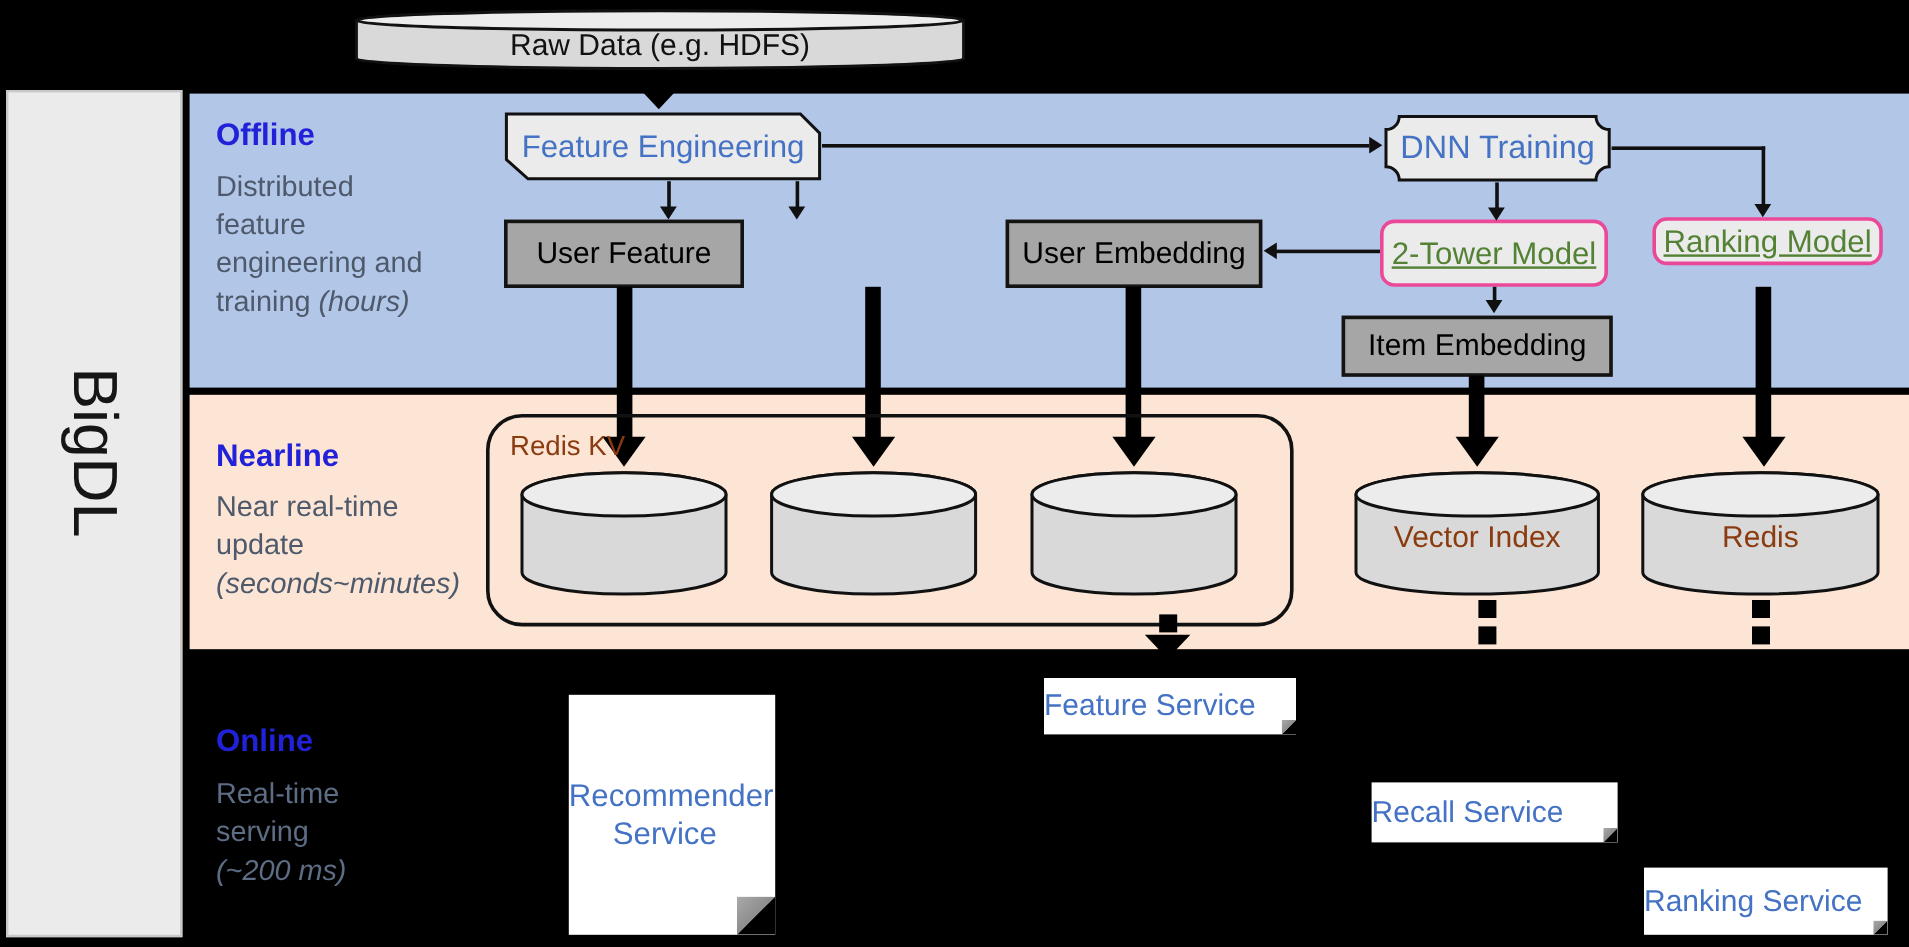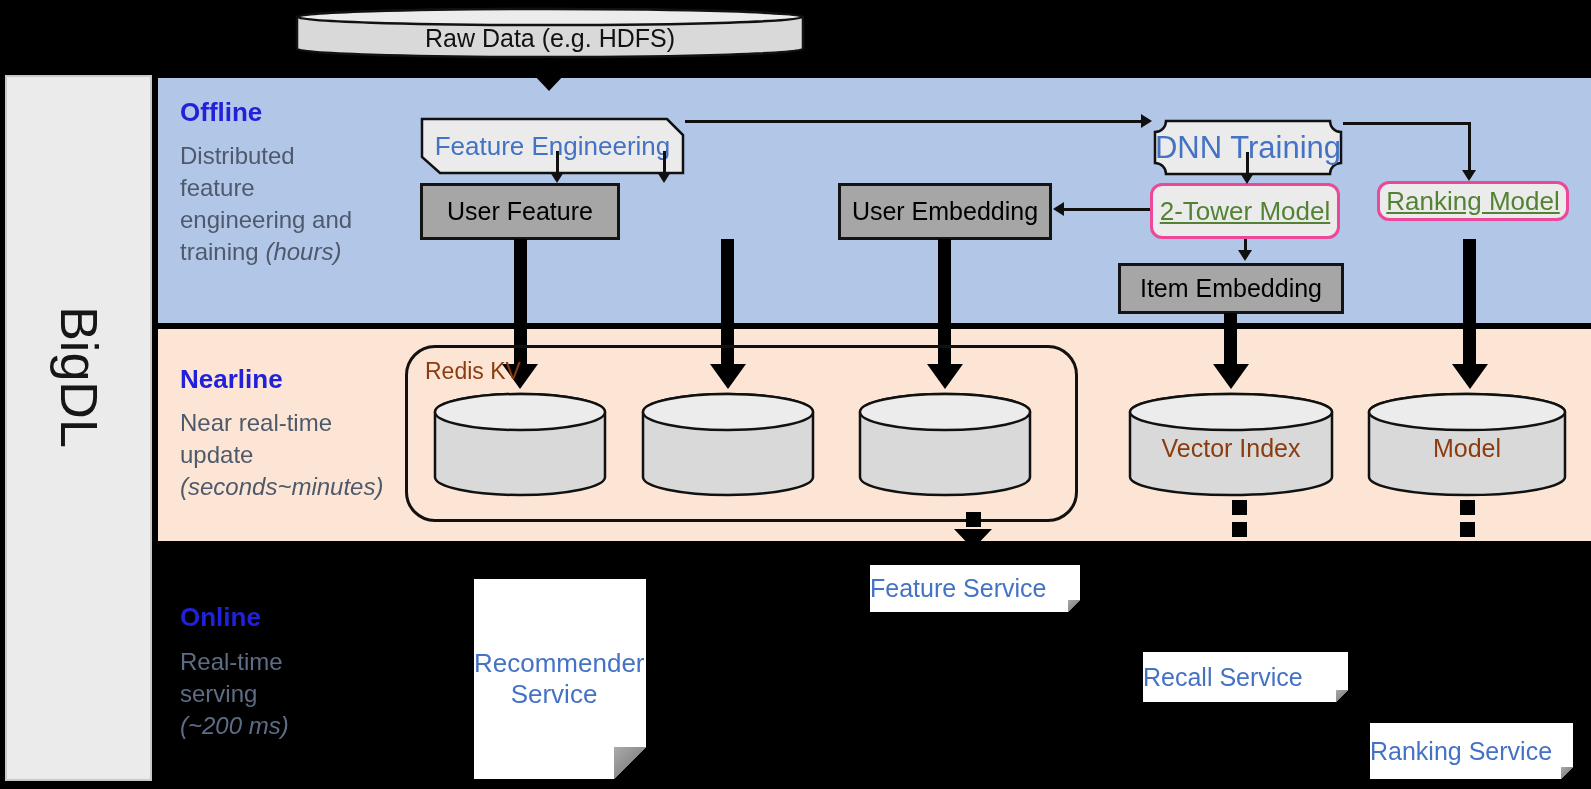--- a/index.html
+++ b/index.html
@@ -15,21 +15,21 @@
   .desc i{font-style:italic;}
   #sidebar{position:absolute;left:5px;top:75px;width:147px;height:706px;
            background:var(--sidebar-bg,#ebebeb);border:2px solid #c9c9c9;box-sizing:border-box;}
   #brand-text{position:absolute;left:50%;top:300px;transform:translate(-50%,-50%) rotate(90deg);
               font-size:52px;color:#161616;white-space:nowrap;}
   .box{position:absolute;display:flex;align-items:center;justify-content:center;
        font-size:25px;box-sizing:border-box;text-align:center;}
   .graybox{background:var(--gray-box,#a6a6a6);border:3px solid #141414;color:#000;}
   .lightbox{background:var(--shape-light,#ebebeb);border:3px solid #ec4899;border-radius:12px;text-decoration:underline;}
   .green{color:var(--node-green,#548235);font-size:26px;}
-  .shapebox{position:absolute;margin-top:24px;}
+  .shapebox{position:absolute;}
   .shapebox .lbl{position:absolute;inset:0;display:flex;align-items:center;justify-content:center;
                  font-size:26px;color:var(--node-blue,#4472c4);}
   .cylinder{position:absolute;}
   .cylinder .lbl{position:absolute;left:0;right:0;text-align:center;font-size:25px;
                  color:var(--node-brown,#8a3c10);}
   #raw-data .lbl{color:#111;}
   #redis-container{position:absolute;left:405px;top:345px;width:673px;height:177px;
                    border:3px solid #111;border-radius:30px;box-sizing:border-box;}
   #redis-label{position:absolute;left:425px;top:358px;font-size:23px;color:var(--node-brown,#8a3c10);}
   .vshaft{position:absolute;width:3px;background:#101010;}
@@ -98,21 +98,21 @@
     <svg width="265" height="58" viewBox="0 0 265 58">
       <polygon points="2,2 247,2 263,18 263,56 20,56 2,40" style="fill:var(--shape-light,#ebebeb);stroke:#111;stroke-width:2.5"></polygon>
     </svg>
     <span class="lbl">Feature Engineering</span>
   </div>
 
   <div class="shapebox" style="left:1153px;top:95px;width:190px;height:57px">
     <svg width="190" height="57" viewBox="0 0 190 57">
       <path d="M13,2 L177,2 A11 11 0 0 0 188,13 L188,44 A11 11 0 0 0 177,55 L13,55 A11 11 0 0 0 2,44 L2,13 A11 11 0 0 0 13,2 Z" style="fill:var(--shape-light,#ebebeb);stroke:#111;stroke-width:2.5"></path>
     </svg>
-    <span class="lbl" style="font-size:31px">DNN Training</span>
+    <span class="lbl" style="font-size:27px">DNN Training</span>
   </div>
 
   <div class="box graybox" style="left:420px;top:183px;width:200px;height:57px">
       <span>User Feature</span>
     </div>
   <div class="box graybox" style="left:838px;top:183px;width:214px;height:57px">
       <span>User Embedding</span>
     </div>
 
   <div class="box lightbox green" style="left:1150px;top:183px;width:190px;height:56px">
@@ -203,21 +203,21 @@
       <path d="M2,20 L2,85 A101 18 0 0 0 204,85 L204,20 A101 18 0 0 0 2,20 Z" style="fill:var(--cyl-body,#d9d9d9);stroke:#111;stroke-width:2.5"></path>
       <ellipse cx="103" cy="20" rx="101" ry="18" style="fill:var(--cyl-top,#ececec);stroke:#111;stroke-width:2.5"></ellipse>
     </svg>
     <span class="lbl" style="top:42px">Vector Index</span>
   </div>
   <div class="cylinder" style="left:1367px;top:392px;width:200px;height:105px">
     <svg width="200" height="105" viewBox="0 0 200 105">
       <path d="M2,20 L2,85 A98 18 0 0 0 198,85 L198,20 A98 18 0 0 0 2,20 Z" style="fill:var(--cyl-body,#d9d9d9);stroke:#111;stroke-width:2.5"></path>
       <ellipse cx="100" cy="20" rx="98" ry="18" style="fill:var(--cyl-top,#ececec);stroke:#111;stroke-width:2.5"></ellipse>
     </svg>
-    <span class="lbl" style="top:42px">Model</span>
+    <span class="lbl" style="top:42px">Redis</span>
   </div>
 
   <div>
     <div class="dash" style="left:966px;top:512px"></div>
     <div style="position:absolute;left:954px;top:529px;width:0;height:0;border-left:19px solid transparent;border-right:19px solid transparent;border-top:20px solid #000"></div>
   </div>
   <div>
     <div class="dash" style="left:1232px;top:500px"></div>
     <div class="dash" style="left:1232px;top:522px"></div>
   </div>

